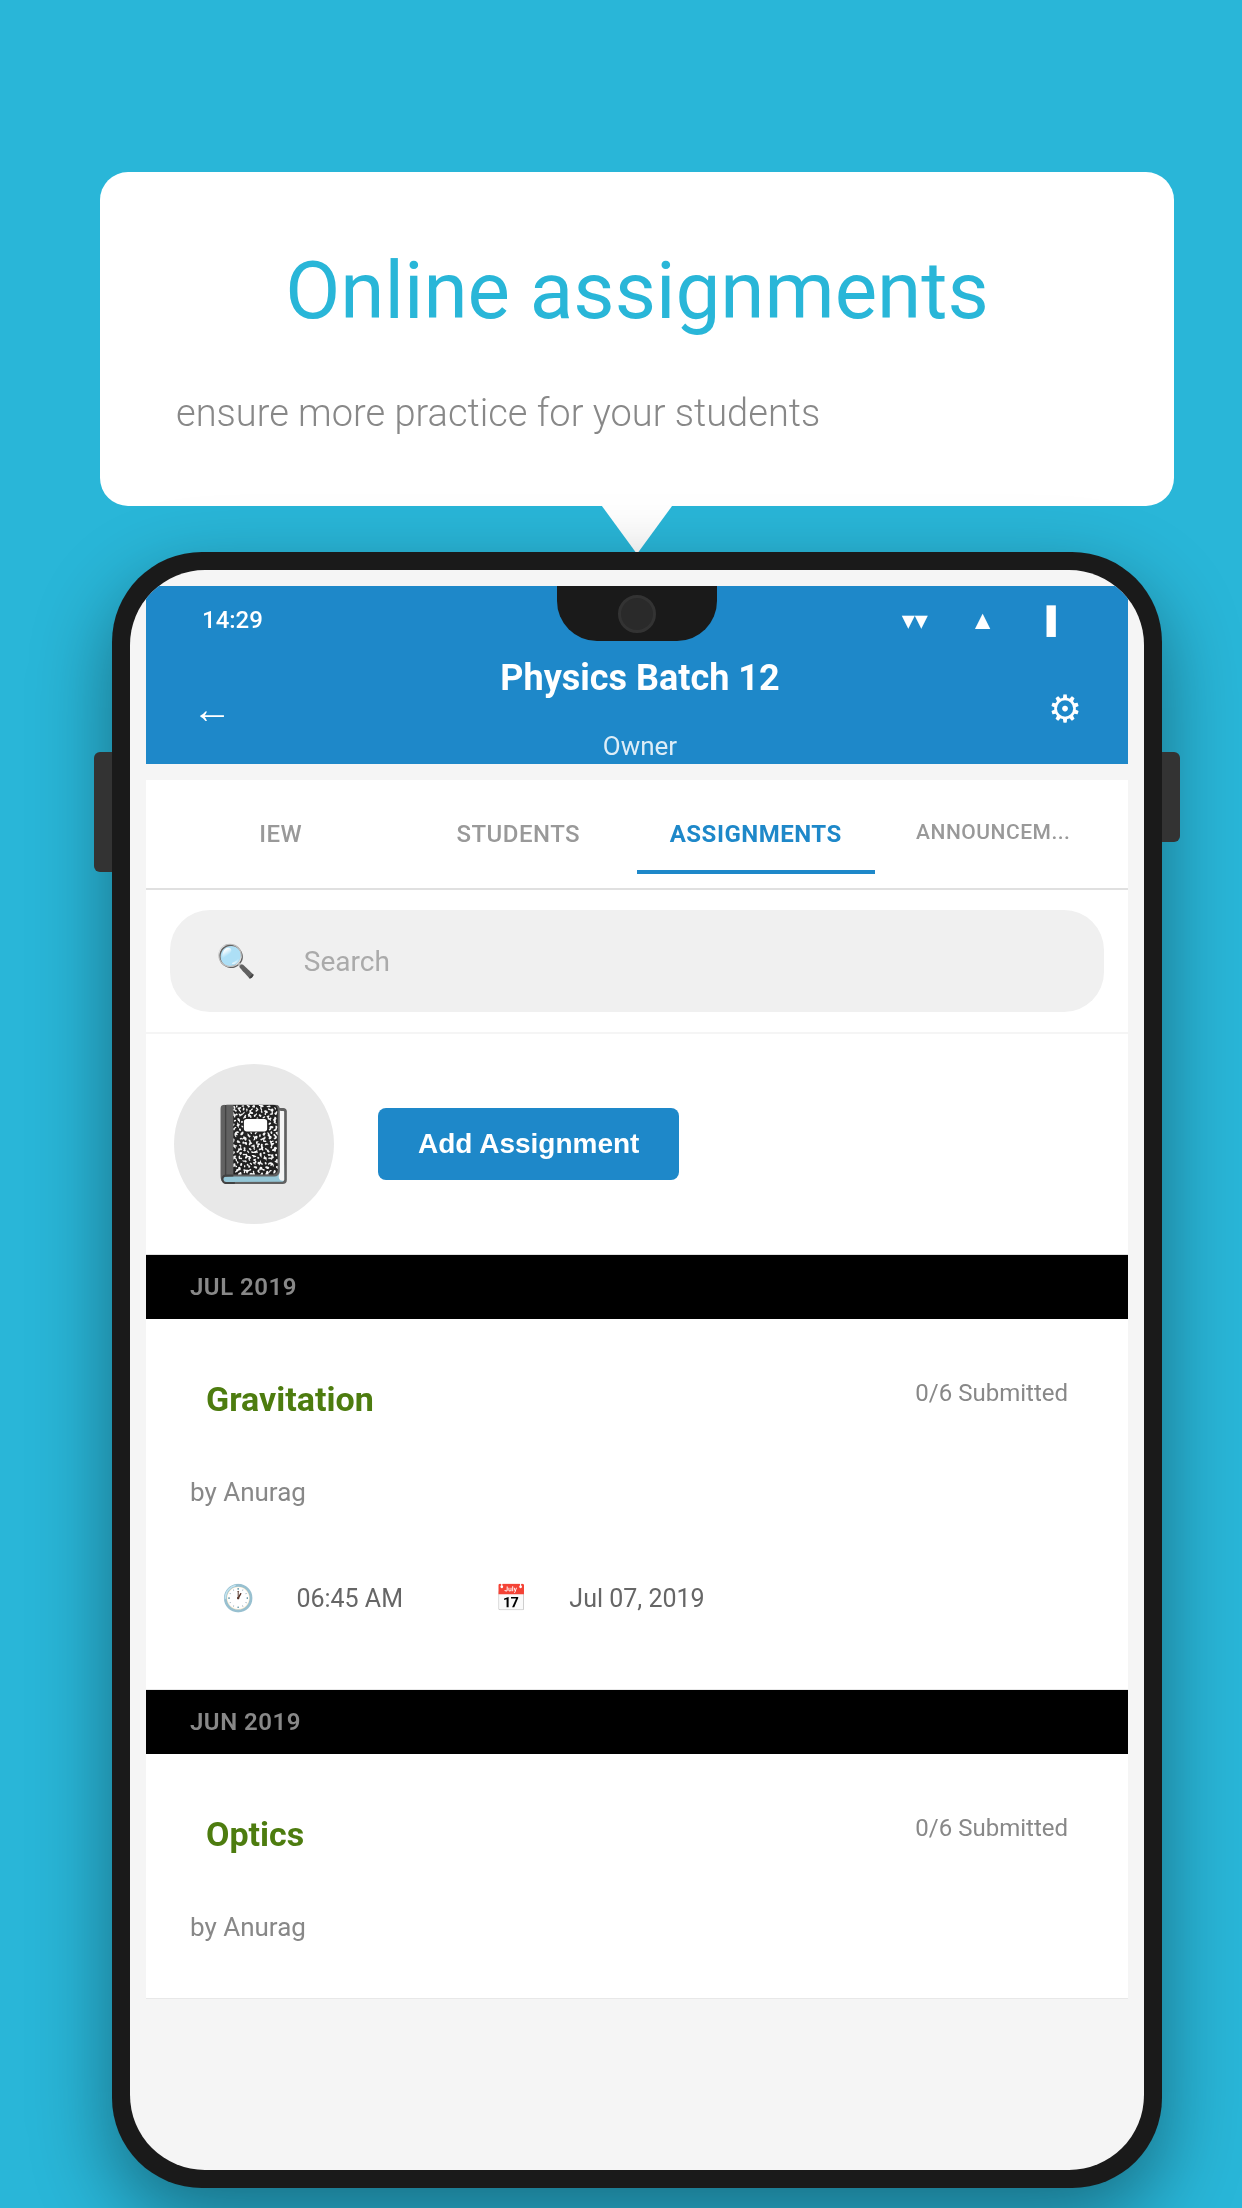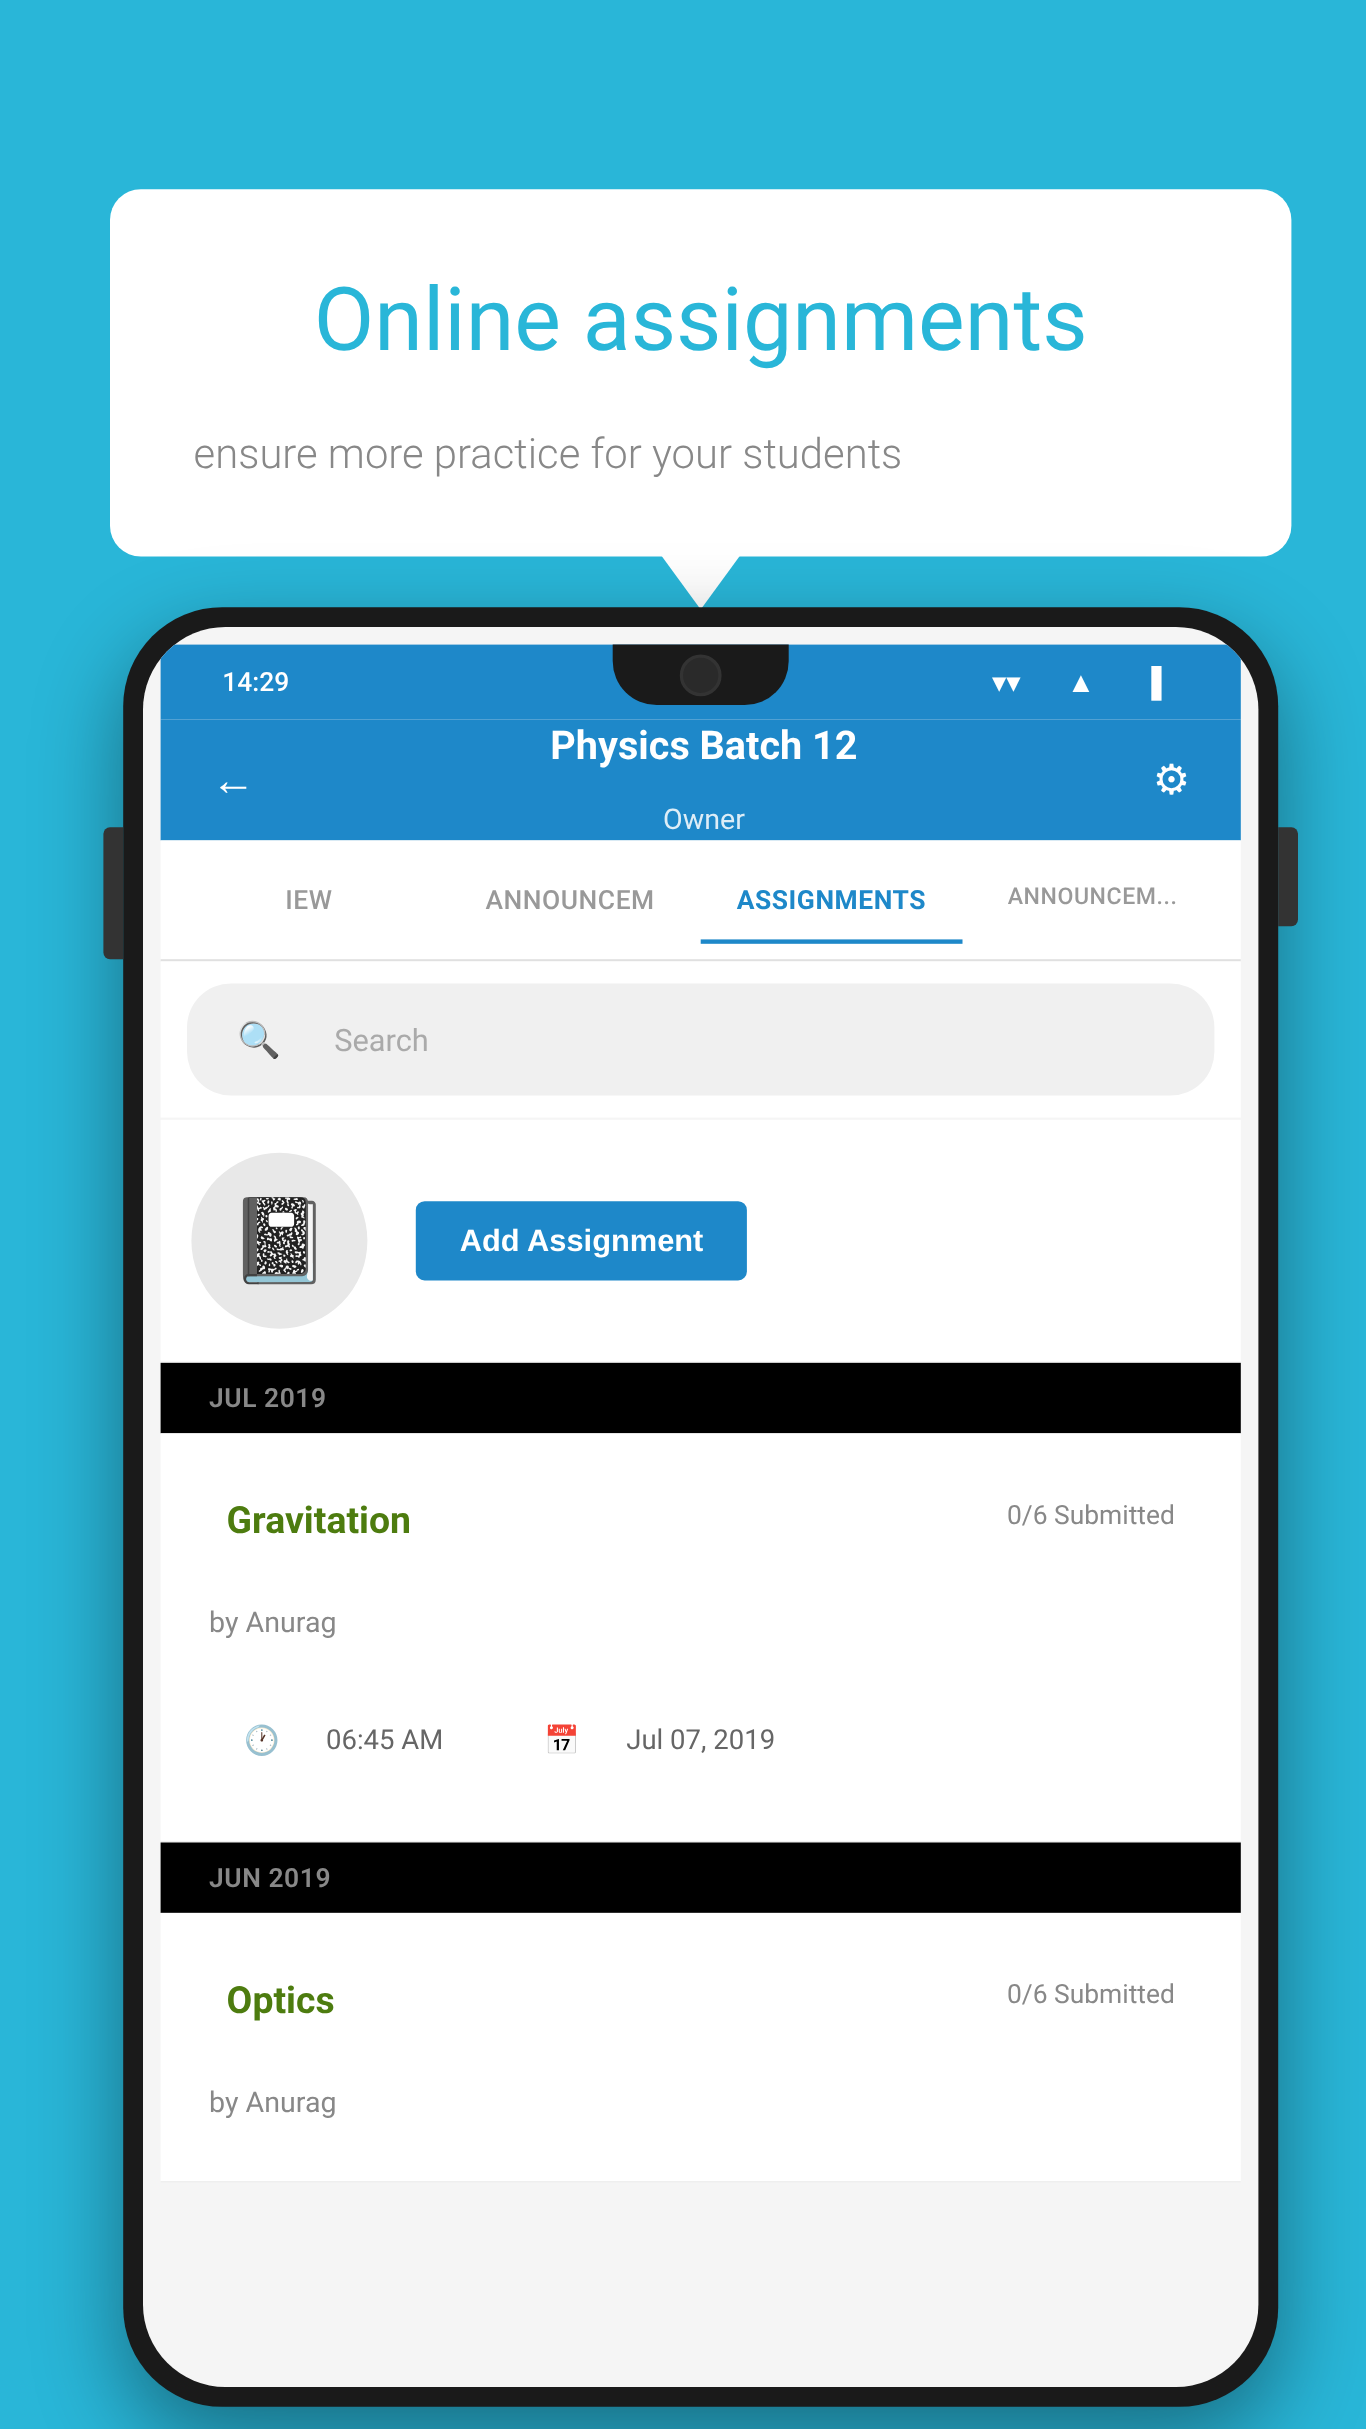--- a/index.html
+++ b/index.html
@@ -192,20 +192,21 @@
     .settings-icon {
       color: white;
       font-size: 38px;
     }
 
     
     .tabs-bar {
       background: white;
       display: flex;
       border-bottom: 2px solid #e0e0e0;
+      margin-top: 16px;
     }
 
     .tab-item {
       flex: 1;
       text-align: center;
       padding: 24px 0;
       font-size: 24px;
       font-weight: 500;
       color: #999;
       letter-spacing: 0.5px;
@@ -391,21 +392,21 @@
         <div class="back-button">←</div>
         <div class="app-bar-title-section">
           <div class="app-bar-title">Physics Batch 12</div>
           <div class="app-bar-subtitle">Owner</div>
         </div>
         <div class="settings-icon">⚙</div>
       </div>
 
       <div class="tabs-bar">
         <div class="tab-item">IEW</div>
-        <div class="tab-item">ANNOUNCEM</div>
+        <div class="tab-item">STUDENTS</div>
         <div class="tab-item active">ASSIGNMENTS</div>
         <div class="tab-item" style="font-size:21px;">ANNOUNCEM...</div>
       </div>
 
       <div class="search-container">
         <div class="search-input">
           <span class="search-icon-wrap">🔍</span>
           <span class="search-placeholder">Search</span>
         </div>
       </div>

